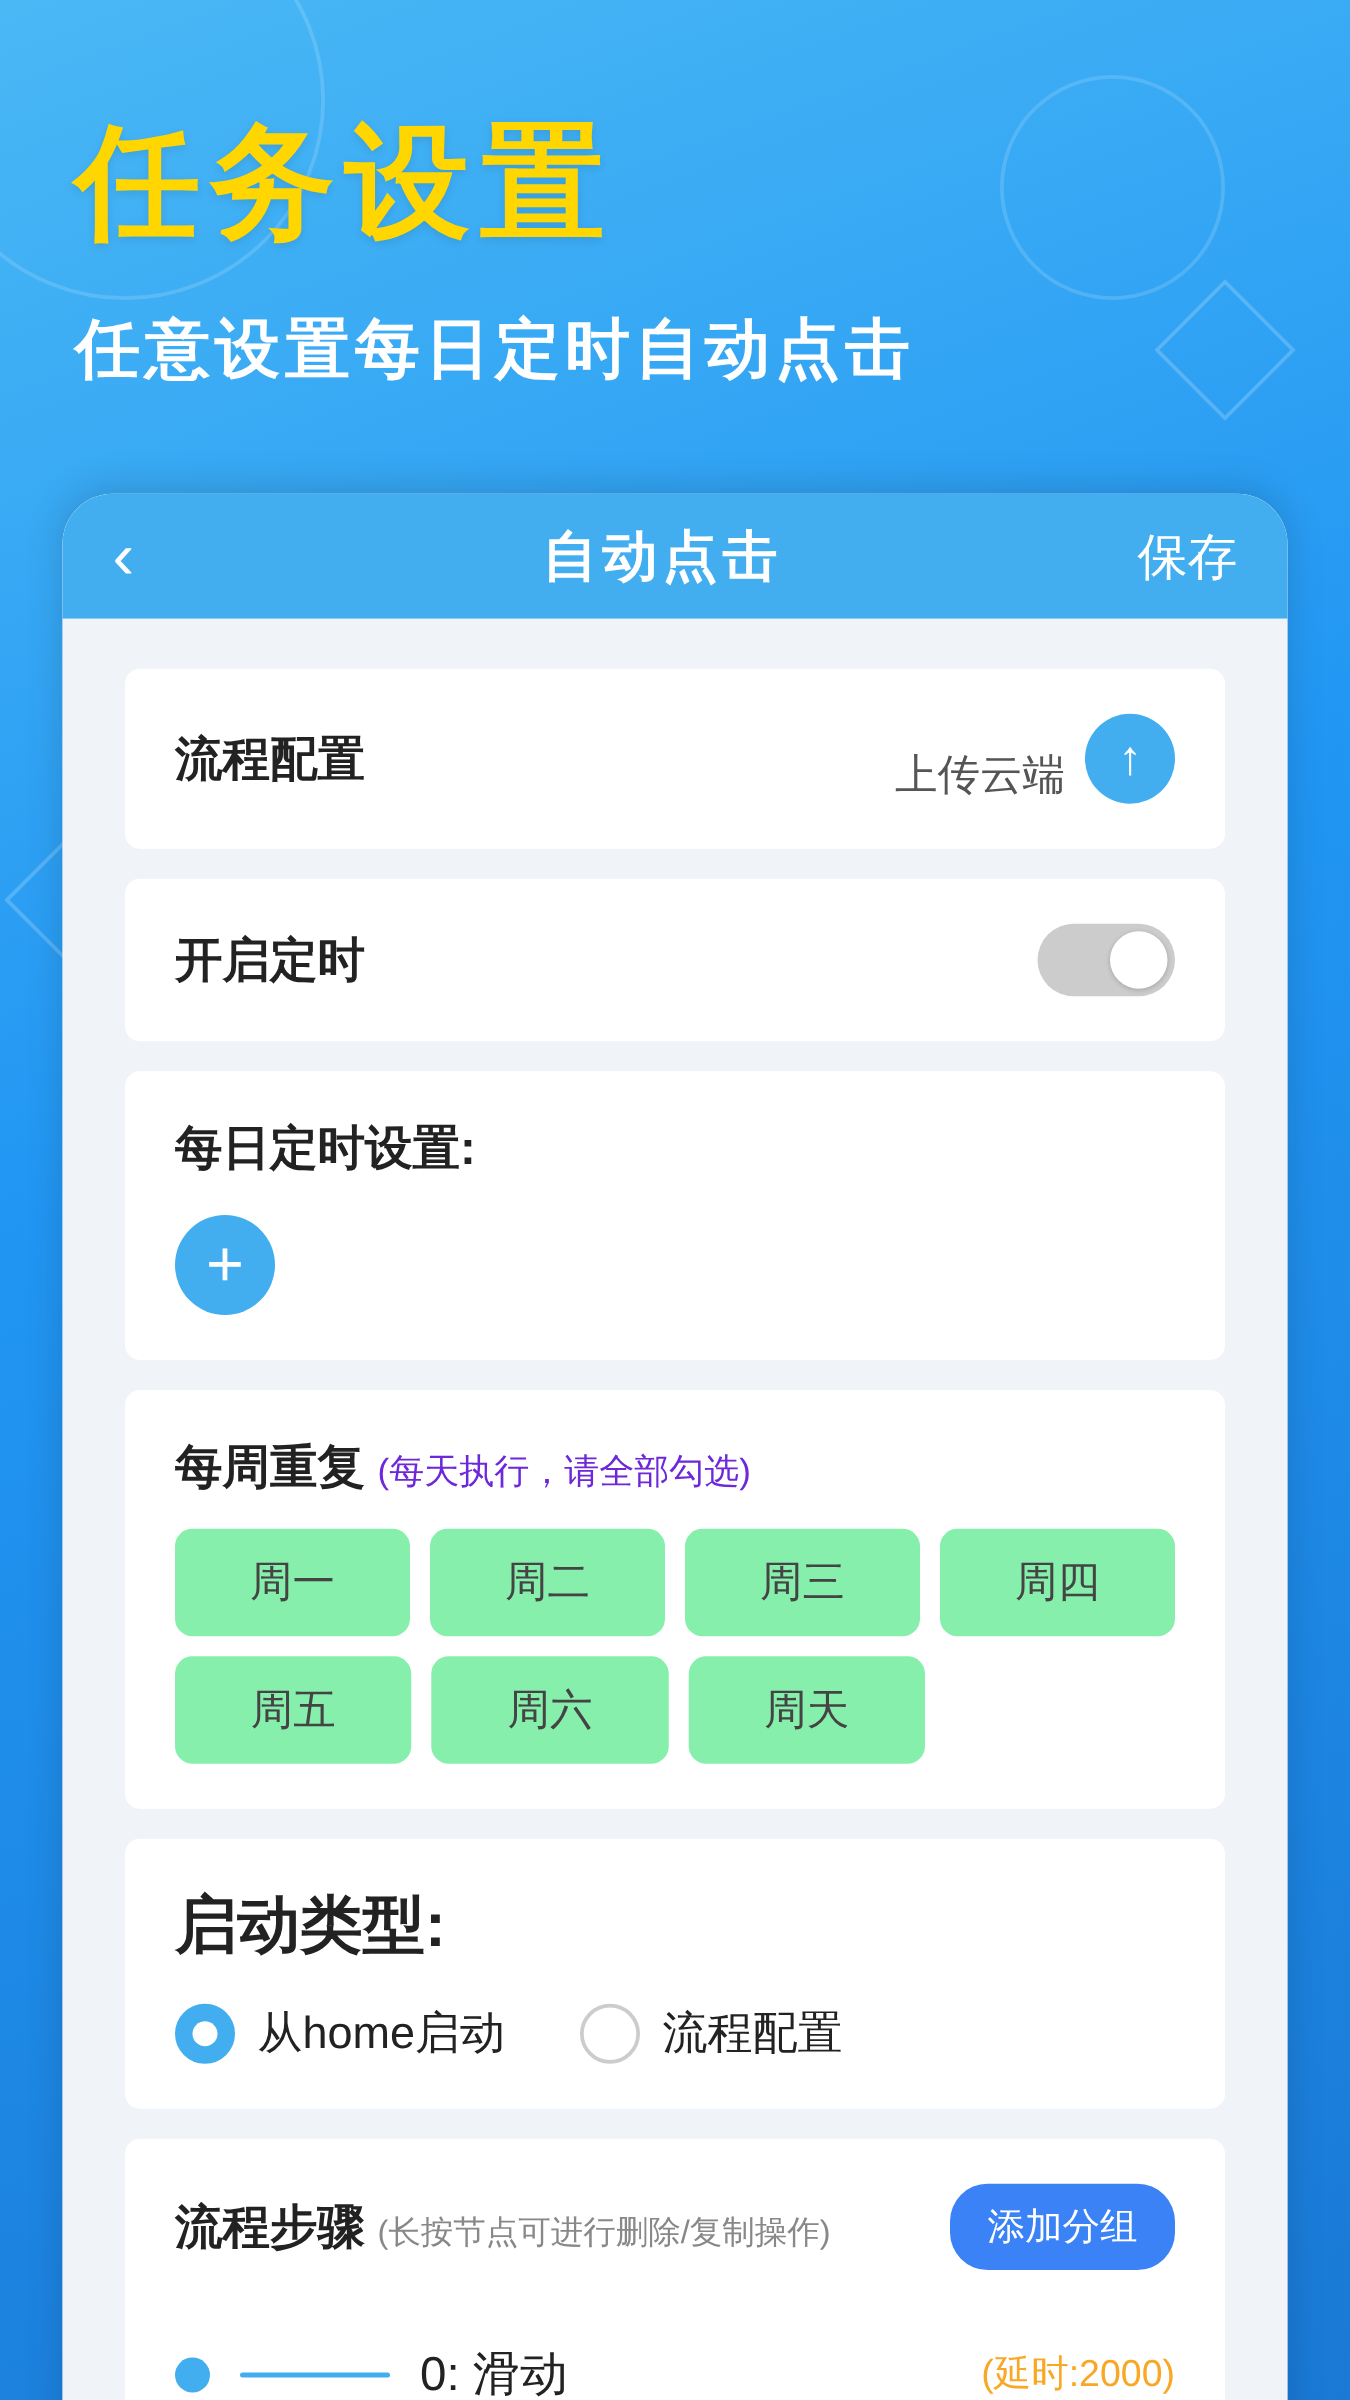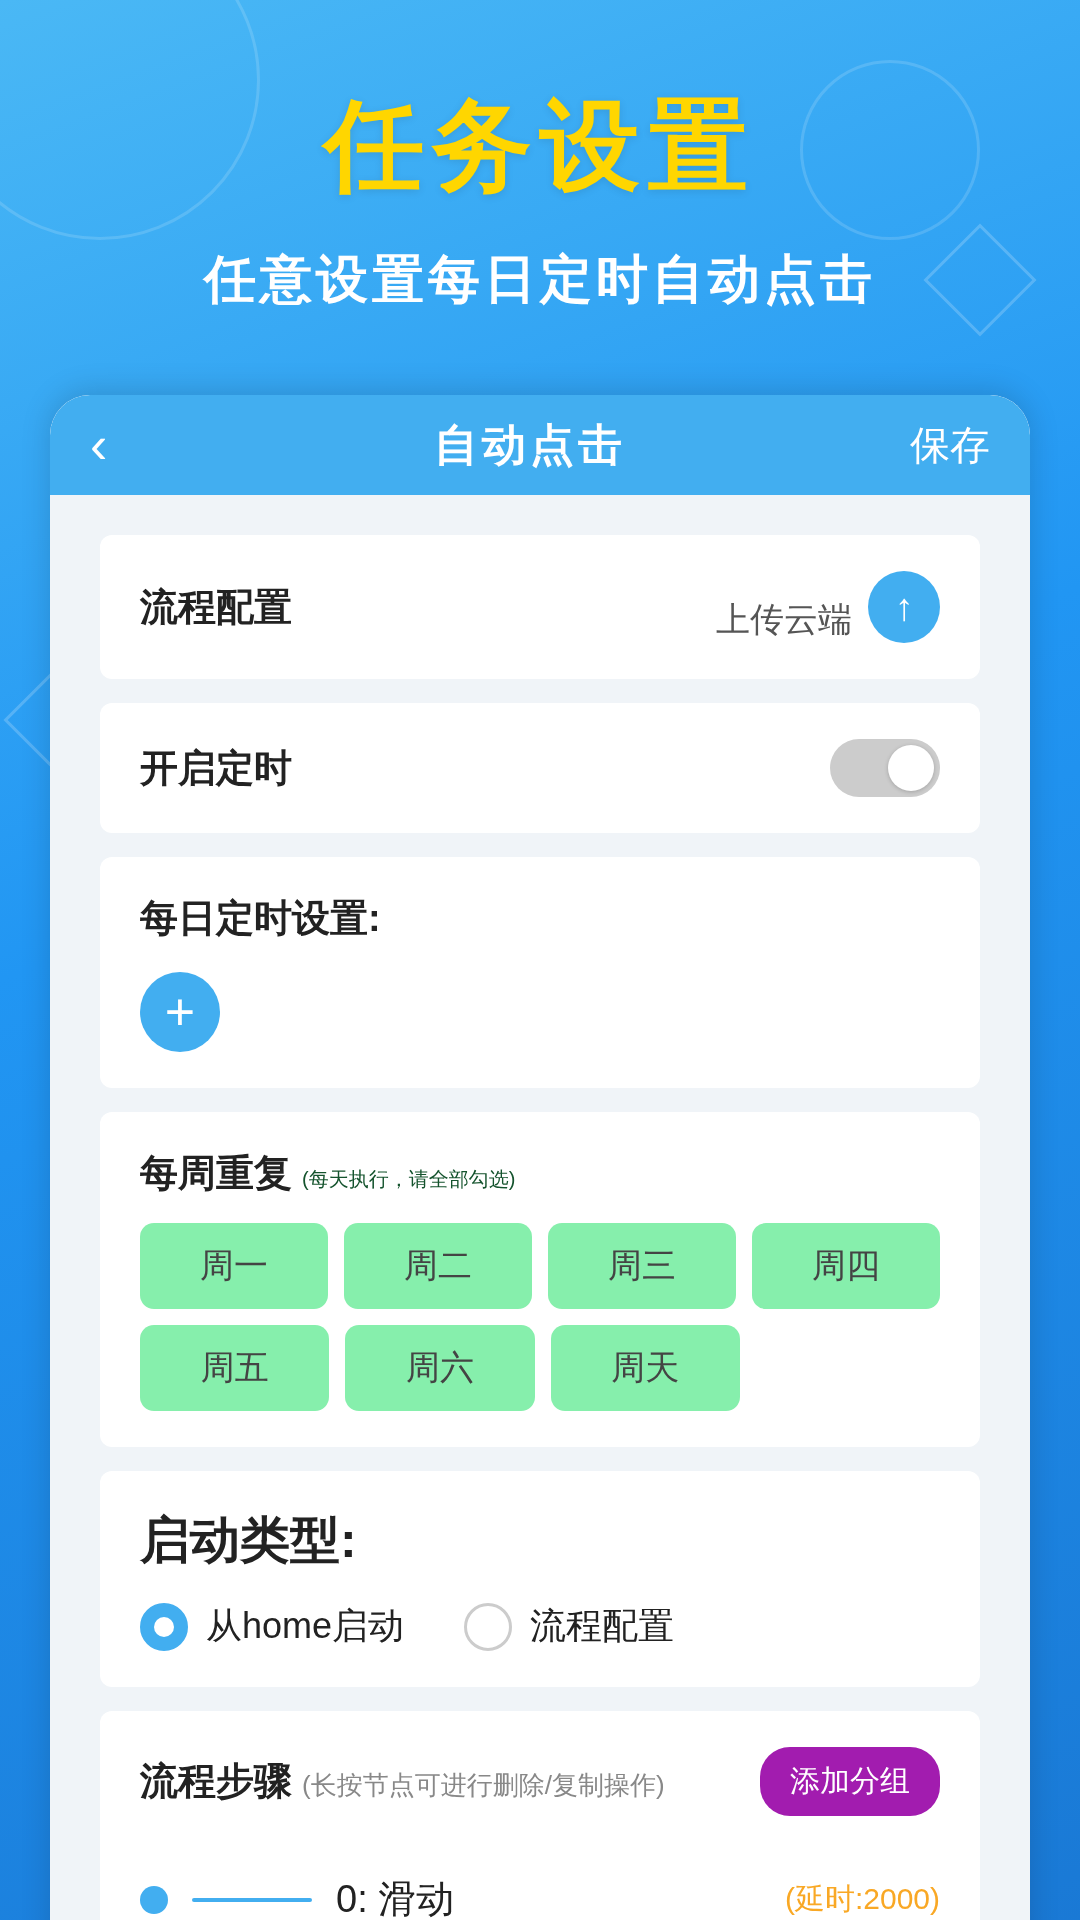--- a/index.html
+++ b/index.html
@@ -27,22 +27,22 @@
       width: 80px; height: 80px;
       border: 3px solid rgba(255,255,255,0.2);
       transform: rotate(45deg);
       pointer-events: none;
     }
     .bg-diamond-1 { top: 240px; right: 60px; }
     .bg-diamond-2 { top: 680px; left: 20px; }
 
     
     .header-area {
-      padding: 80px 92px 40px;
-      text-align: center;
+      padding: 80px 60px 40px;
+      text-align: left;
       position: relative;
       z-index: 2;
     }
     .main-title {
       font-size: 100px;
       font-weight: bold;
       color: #FFD600;
       letter-spacing: 8px;
       text-shadow: 0 2px 8px rgba(0,0,0,0.1);
       margin-bottom: 30px;
@@ -189,23 +189,23 @@
     }
 
     
     .week-label {
       font-size: 38px;
       font-weight: bold;
       color: #222;
       margin-bottom: 24px;
     }
     .week-hint {
-      font-size: 20px;
+      font-size: 28px;
       font-weight: normal;
-      color: #14532d;
+      color: #6d28d9;
       margin-left: 10px;
     }
     .week-grid {
       display: grid;
       grid-template-columns: repeat(4, 1fr);
       gap: 16px;
       margin-bottom: 16px;
     }
     .week-grid-row2 {
       display: grid;
@@ -282,21 +282,21 @@
     .steps-label {
       font-size: 38px;
       font-weight: bold;
       color: #222;
     }
     .steps-hint {
       font-size: 26px;
       color: #888;
     }
     .add-group-btn {
-      background: #a21caf;
+      background: #3b82f6;
       border-radius: 30px;
       padding: 14px 30px;
       color: #fff;
       font-size: 30px;
       font-weight: 500;
       cursor: pointer;
       white-space: nowrap;
     }
 
     

